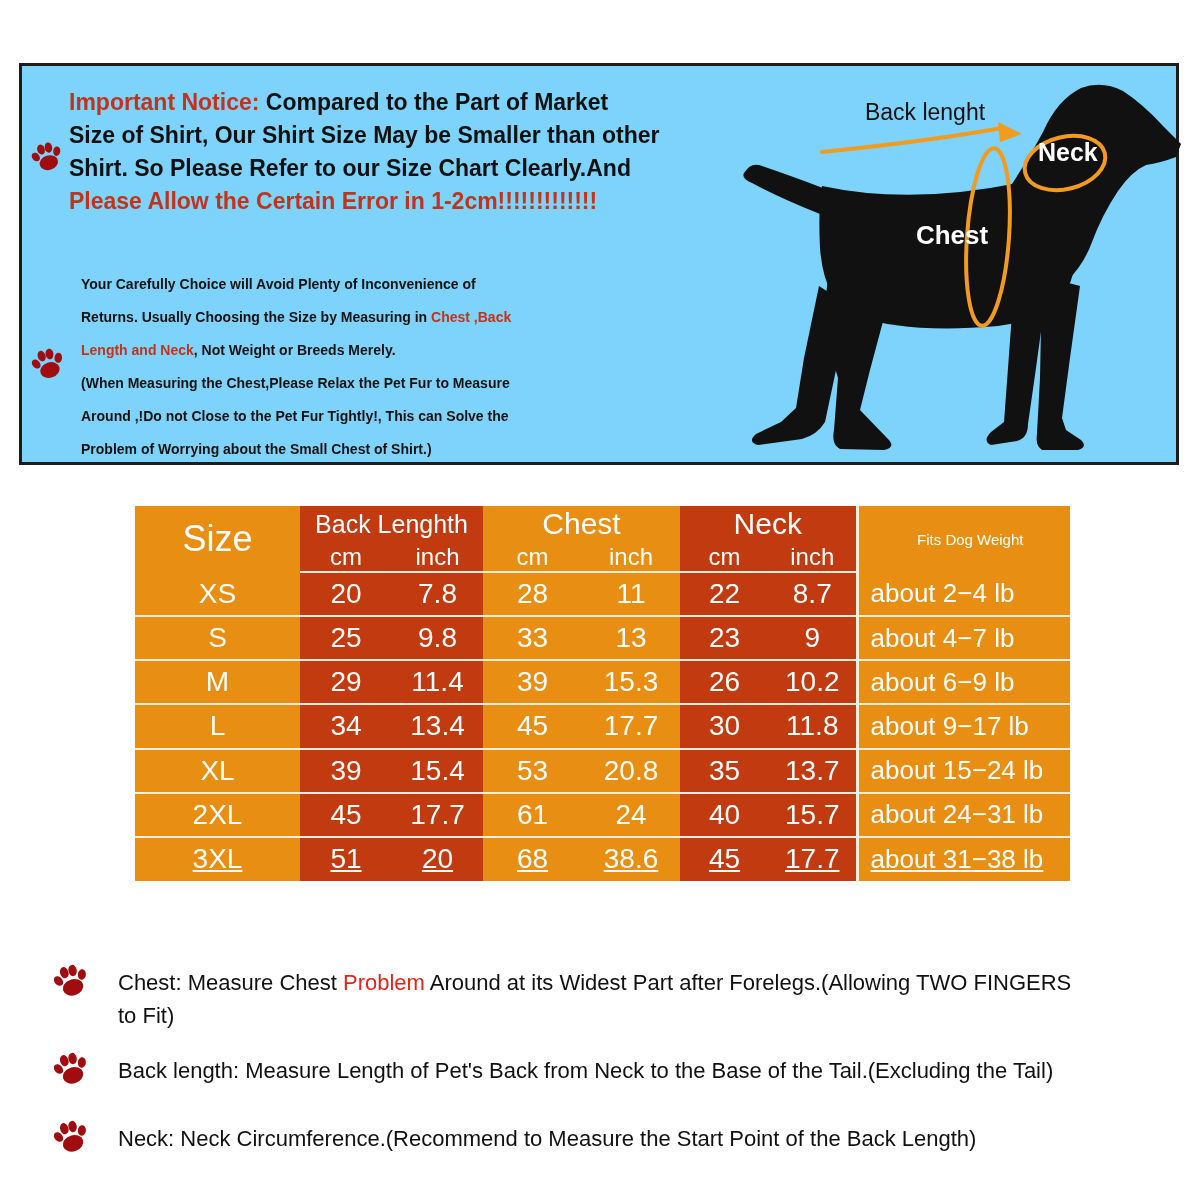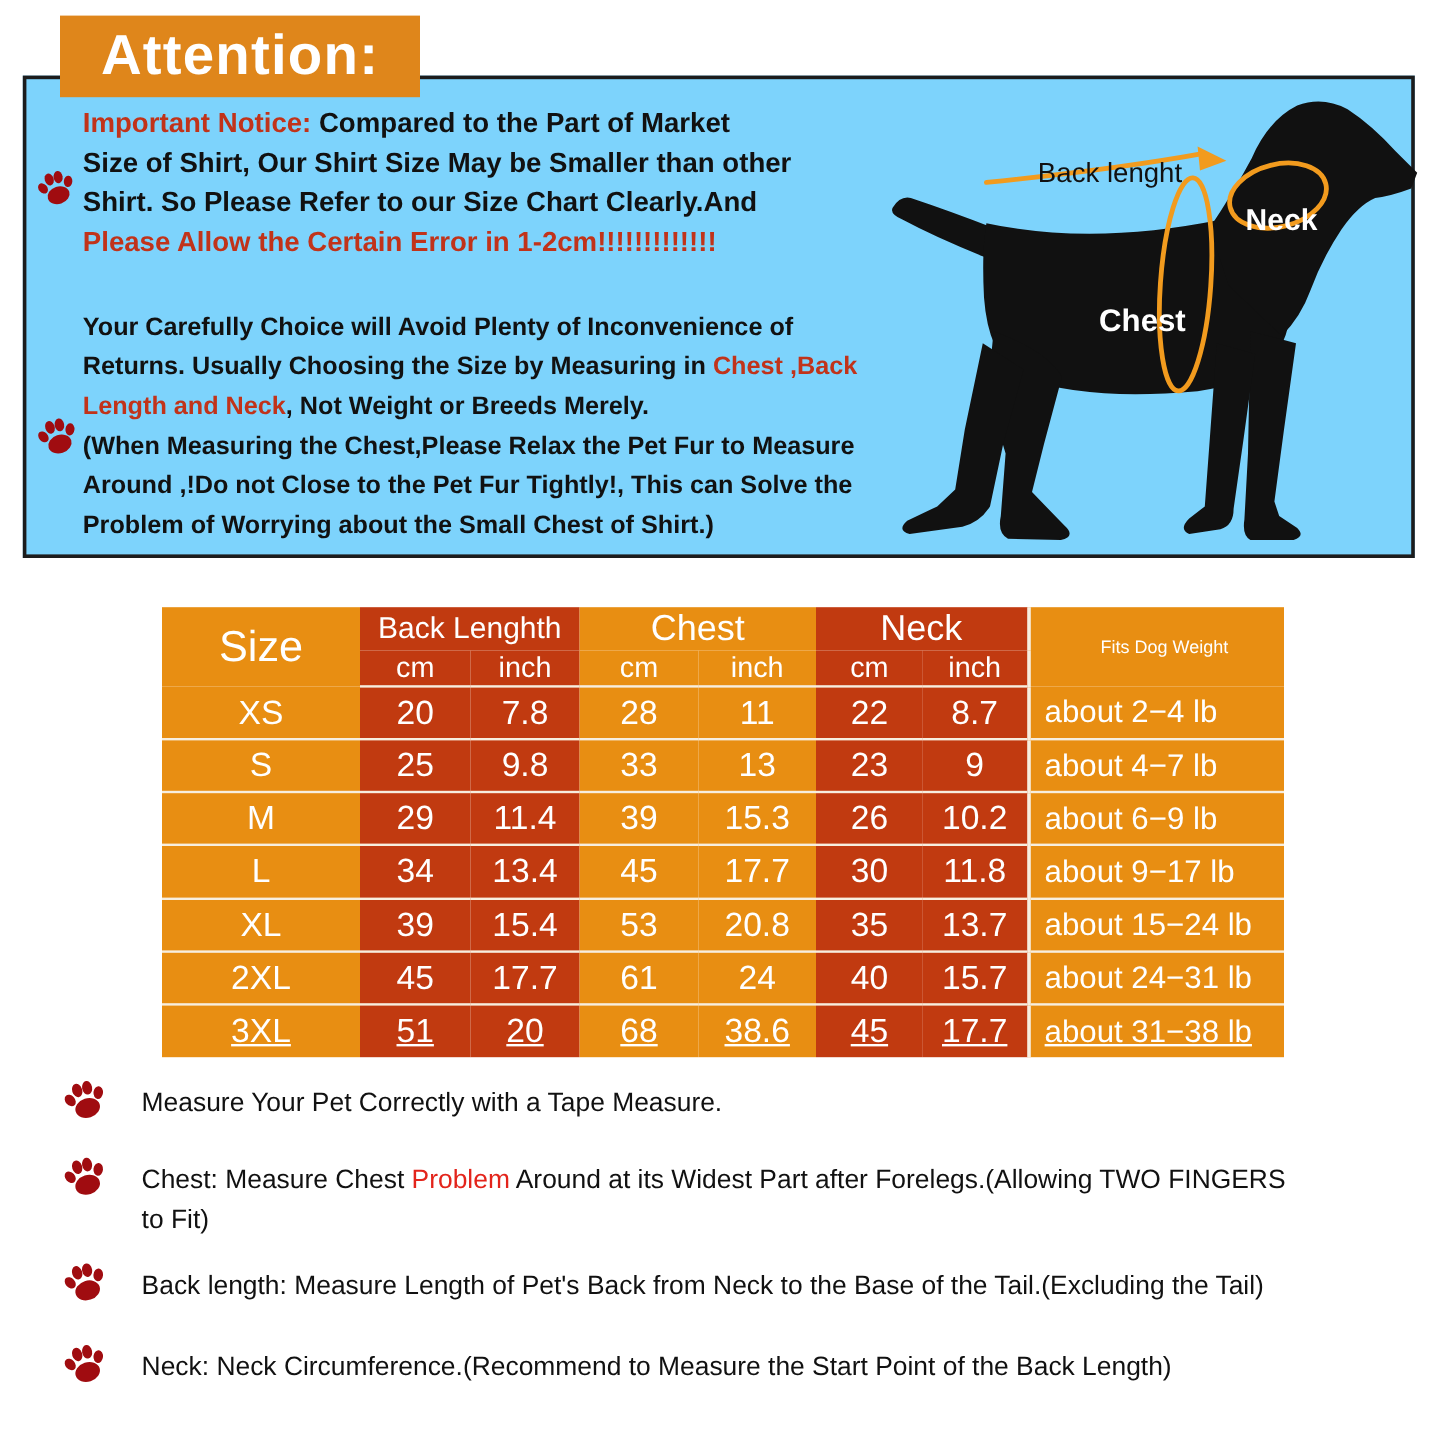--- a/index.html
+++ b/index.html
@@ -15,36 +15,36 @@
   .attention-banner{
     position:absolute;left:50px;top:13px;width:300px;height:68px;
     background:var(--banner-orange,#DF861B);color:#fff;font-weight:bold;
     font-size:47px;line-height:66px;text-align:center;z-index:3;letter-spacing:1px;
   }
   .p1{
     position:absolute;left:47px;top:20px;width:680px;margin:0;
     font-size:23px;font-weight:bold;line-height:33px;white-space:pre-line;
   }
   .p2{
-    position:absolute;left:47px;top:190px;width:700px;margin:0;
-    font-size:21px;font-weight:bold;line-height:33px;white-space:pre-line;
+    position:absolute;left:47px;top:190px;width:700px;margin:12px;
+    font-size:14px;font-weight:bold;line-height:33px;white-space:pre-line;
   }
   .red-text{color:var(--notice-red,#C1331A);}
   .bright-red{color:var(--bright-red,#E3241B);}
   .paw{position:absolute;}
   .paw path,.paw ellipse{fill:var(--paw-red,#A00C10);}
   .box-paw1{left:8px;top:74px;width:34px;height:34px;}
   .box-paw2{left:8px;top:280px;width:36px;height:36px;}
   
   .dog-area{position:absolute;left:740px;top:78px;width:455px;height:392px;}
   .dog-fill{fill:var(--ink,#111);}
   .ring{fill:none;stroke:var(--annotation-orange,#F29B1E);stroke-width:4;}
   .mline{fill:none;stroke:var(--annotation-orange,#F29B1E);stroke-width:4;stroke-linecap:round;}
   .mhead{fill:var(--annotation-orange,#F29B1E);}
-  .diagram-label{position:absolute;z-index:4;margin-top:32px;}
+  .diagram-label{position:absolute;z-index:4;}
   .back-label{left:845px;top:99px;width:160px;text-align:center;font-size:23px;color:#111;}
   .neck-label{left:1038px;top:138px;font-size:25px;font-weight:bold;color:#fff;}
   .chest-label{left:902px;top:220px;width:100px;text-align:center;font-size:26px;font-weight:bold;color:#fff;}
   
   .size-table{
     position:absolute;left:135px;top:506px;width:935px;height:375px;
     border-collapse:collapse;table-layout:fixed;color:#fff;
   }
   .size-table td,.size-table th{padding:0;text-align:center;vertical-align:middle;font-weight:normal;}
   .c-or{background:var(--table-orange,#E88E12);}
@@ -65,23 +65,20 @@
   .bullet{position:absolute;left:52px;width:1110px;}
   .bullet .paw{left:0;top:0;width:38px;height:42px;}
   .bullet p{margin:0 0 0 66px;padding-top:6px;font-size:22px;line-height:33px;white-space:pre-line;color:#111;}
   .b1{top:896px;} .b2{top:960px;} .b3{top:1048px;} .b4{top:1116px;}
 </style>
 </head>
 <body>
 
 <div class="canvas">
 
-  <div class="attention-banner">
-    <span>Attention:</span>
-  </div>
 
   <div class="notice-box">
 
     <svg class="paw box-paw1" viewBox="0 0 40 40">
       <g transform="rotate(-18 20 20)">
         <ellipse cx="20" cy="27" rx="11" ry="8.5"></ellipse>
         <ellipse cx="7.5" cy="16" rx="4.2" ry="5.6" transform="rotate(-24 7.5 16)"></ellipse>
         <ellipse cx="16" cy="9.5" rx="4.4" ry="6"></ellipse>
         <ellipse cx="25" cy="10" rx="4.4" ry="6" transform="rotate(8 25 10)"></ellipse>
         <ellipse cx="33" cy="17" rx="4.2" ry="5.6" transform="rotate(24 33 17)"></ellipse>
@@ -241,32 +238,20 @@
           <td class="c-rd">20</td>
           <td class="c-or">68</td>
           <td class="c-or">38.6</td>
           <td class="c-rd">45</td>
           <td class="c-rd">17.7</td>
           <td class="c-or weight-col weight-cell">about 31−38 lb</td>
         </tr>
       </tbody>
   </table>
 
-  <div class="bullet b1">
-    <svg class="paw" viewBox="0 0 40 40">
-      <g transform="rotate(-18 20 20)">
-        <ellipse cx="20" cy="27" rx="11" ry="8.5"></ellipse>
-        <ellipse cx="7.5" cy="16" rx="4.2" ry="5.6" transform="rotate(-24 7.5 16)"></ellipse>
-        <ellipse cx="16" cy="9.5" rx="4.4" ry="6"></ellipse>
-        <ellipse cx="25" cy="10" rx="4.4" ry="6" transform="rotate(8 25 10)"></ellipse>
-        <ellipse cx="33" cy="17" rx="4.2" ry="5.6" transform="rotate(24 33 17)"></ellipse>
-      </g>
-    </svg>
-    <p>Measure Your Pet Correctly with a Tape Measure.</p>
-  </div>
 
   <div class="bullet b2">
     <svg class="paw" viewBox="0 0 40 40">
       <g transform="rotate(-18 20 20)">
         <ellipse cx="20" cy="27" rx="11" ry="8.5"></ellipse>
         <ellipse cx="7.5" cy="16" rx="4.2" ry="5.6" transform="rotate(-24 7.5 16)"></ellipse>
         <ellipse cx="16" cy="9.5" rx="4.4" ry="6"></ellipse>
         <ellipse cx="25" cy="10" rx="4.4" ry="6" transform="rotate(8 25 10)"></ellipse>
         <ellipse cx="33" cy="17" rx="4.2" ry="5.6" transform="rotate(24 33 17)"></ellipse>
       </g>

